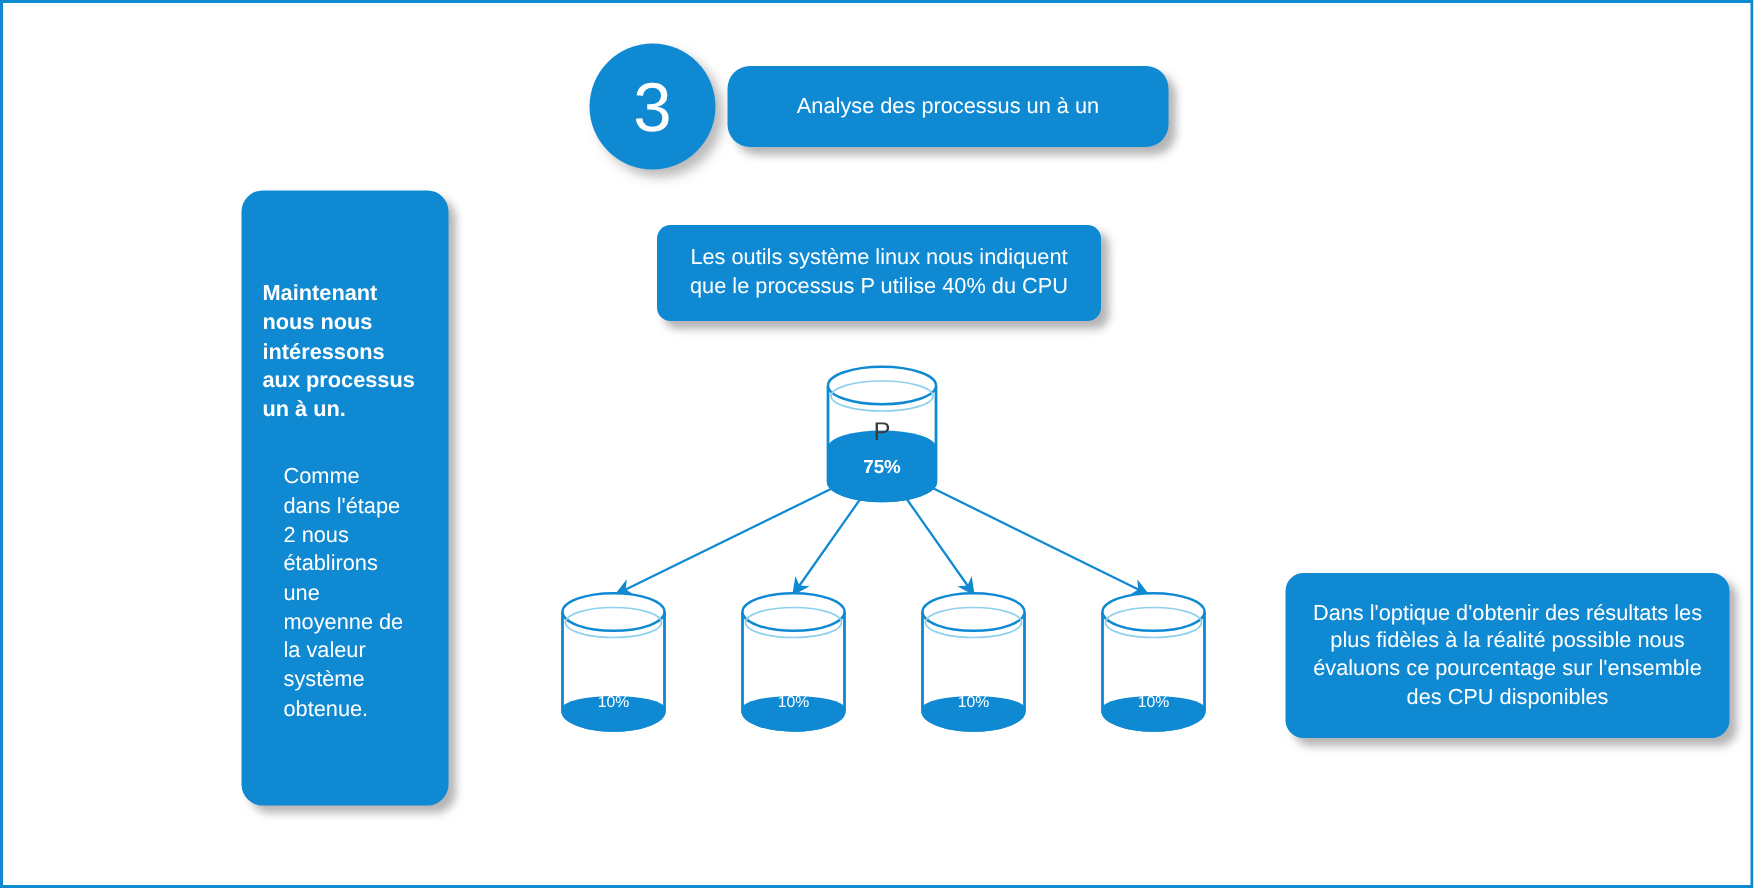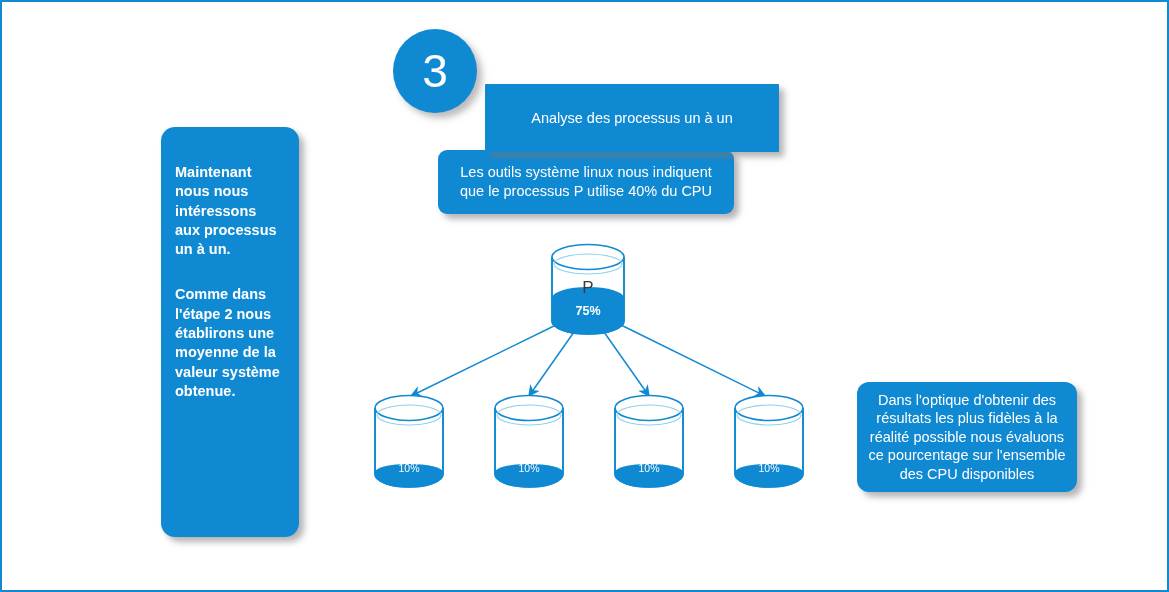--- a/index.html
+++ b/index.html
@@ -62,67 +62,66 @@
     font-size: 46px;
     font-weight: 400;
     letter-spacing: 0px;
   }
 
   
   #title-bar {
     left: 483px;
     top: 42px;
     width: 294px;
-    height: 68px;
-    border-radius: 1px;
+    height: 54px;
+    border-radius: 15px;
     font-size: 14.5px;
     z-index: 3;
-    margin-top: 40px;
   }
 
   
   #sidebar-note {
     left: 159px;
     top: 125px;
     width: 138px;
     height: 410px;
     border-radius: 14px;
     display: block;
-    padding: 36px 14px 14px 14px;
+    padding: 60px 14px 14px 14px;
     text-align: left;
     font-size: 14.5px;
     line-height: 1.33;
   }
   #sidebar-para-1 {
     font-weight: bold;
     margin: 0 0 26px 0;
     white-space: pre-line;
   }
   #sidebar-para-2 {
-    font-weight: bold;
-    margin: 0;
+    font-weight: normal;
+    margin: 14px;
     white-space: pre-line;
   }
 
   
   #callout-top {
     left: 436px;
     top: 148px;
     width: 296px;
     height: 64px;
     border-radius: 9px;
     font-size: 14.5px;
     padding: 0 12px;
   }
 
   
   #callout-right {
     left: 855px;
     top: 380px;
-    width: 220px;
+    width: 296px;
     height: 110px;
     border-radius: 12px;
     font-size: 14.5px;
     padding: 0 9px;
   }
 
   
   #arrow-layer {
     position: absolute;
     left: 0;

